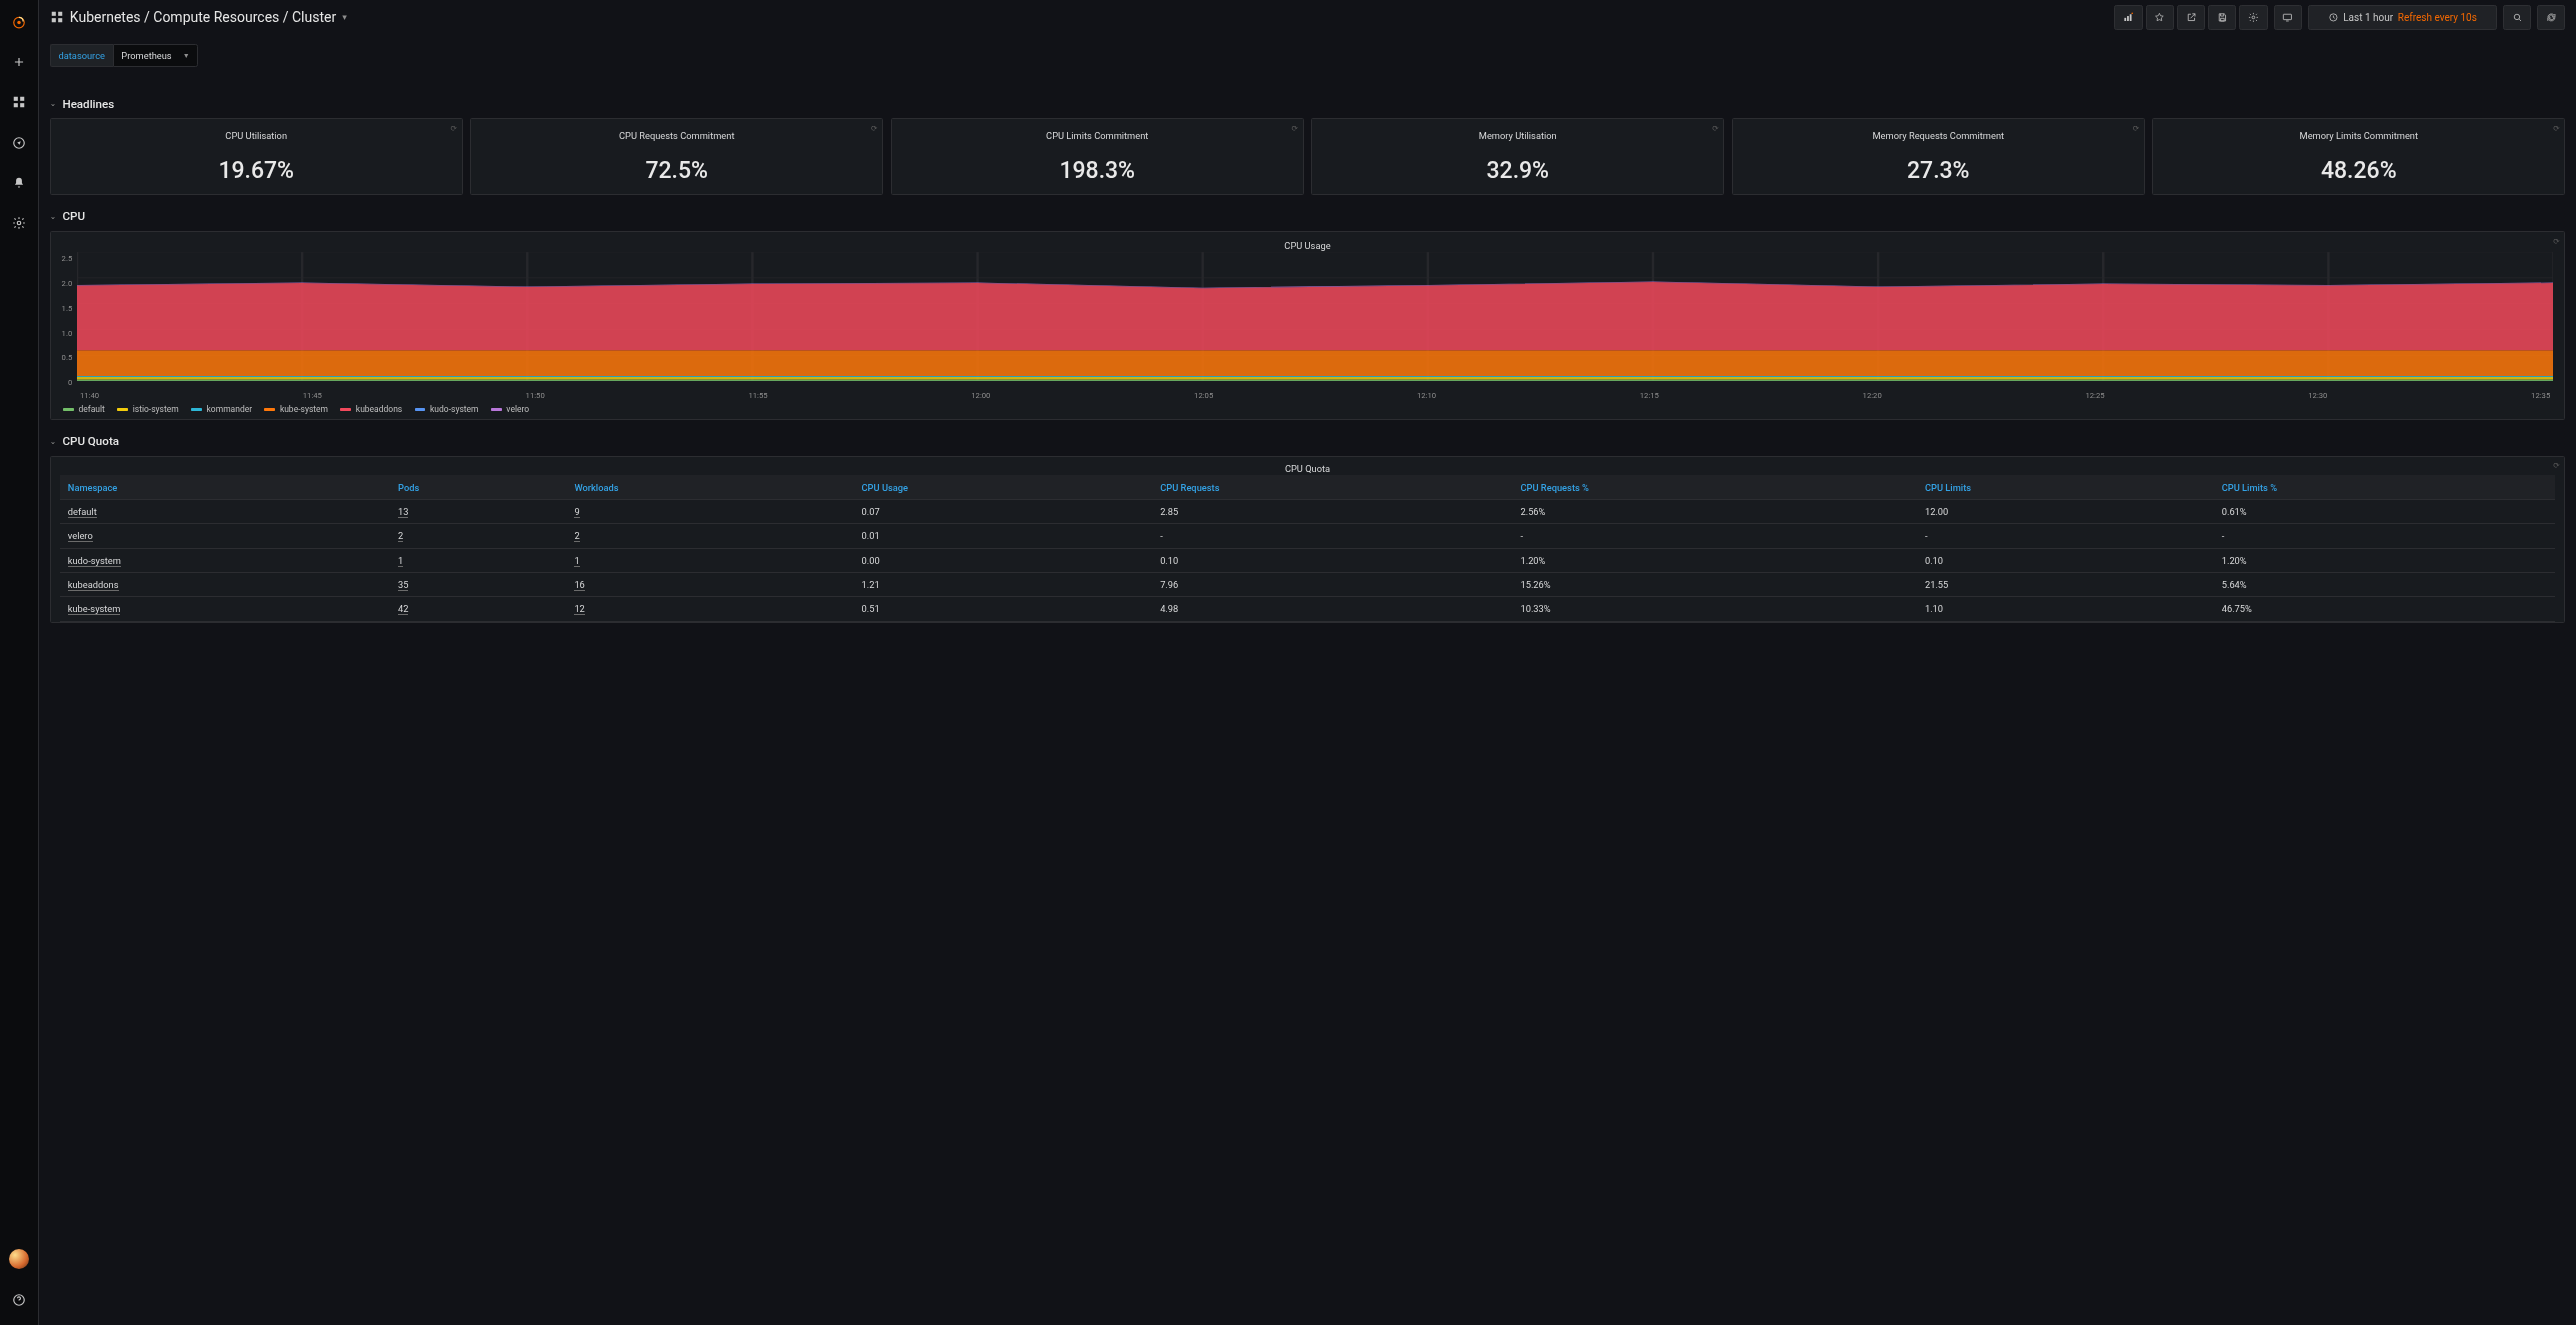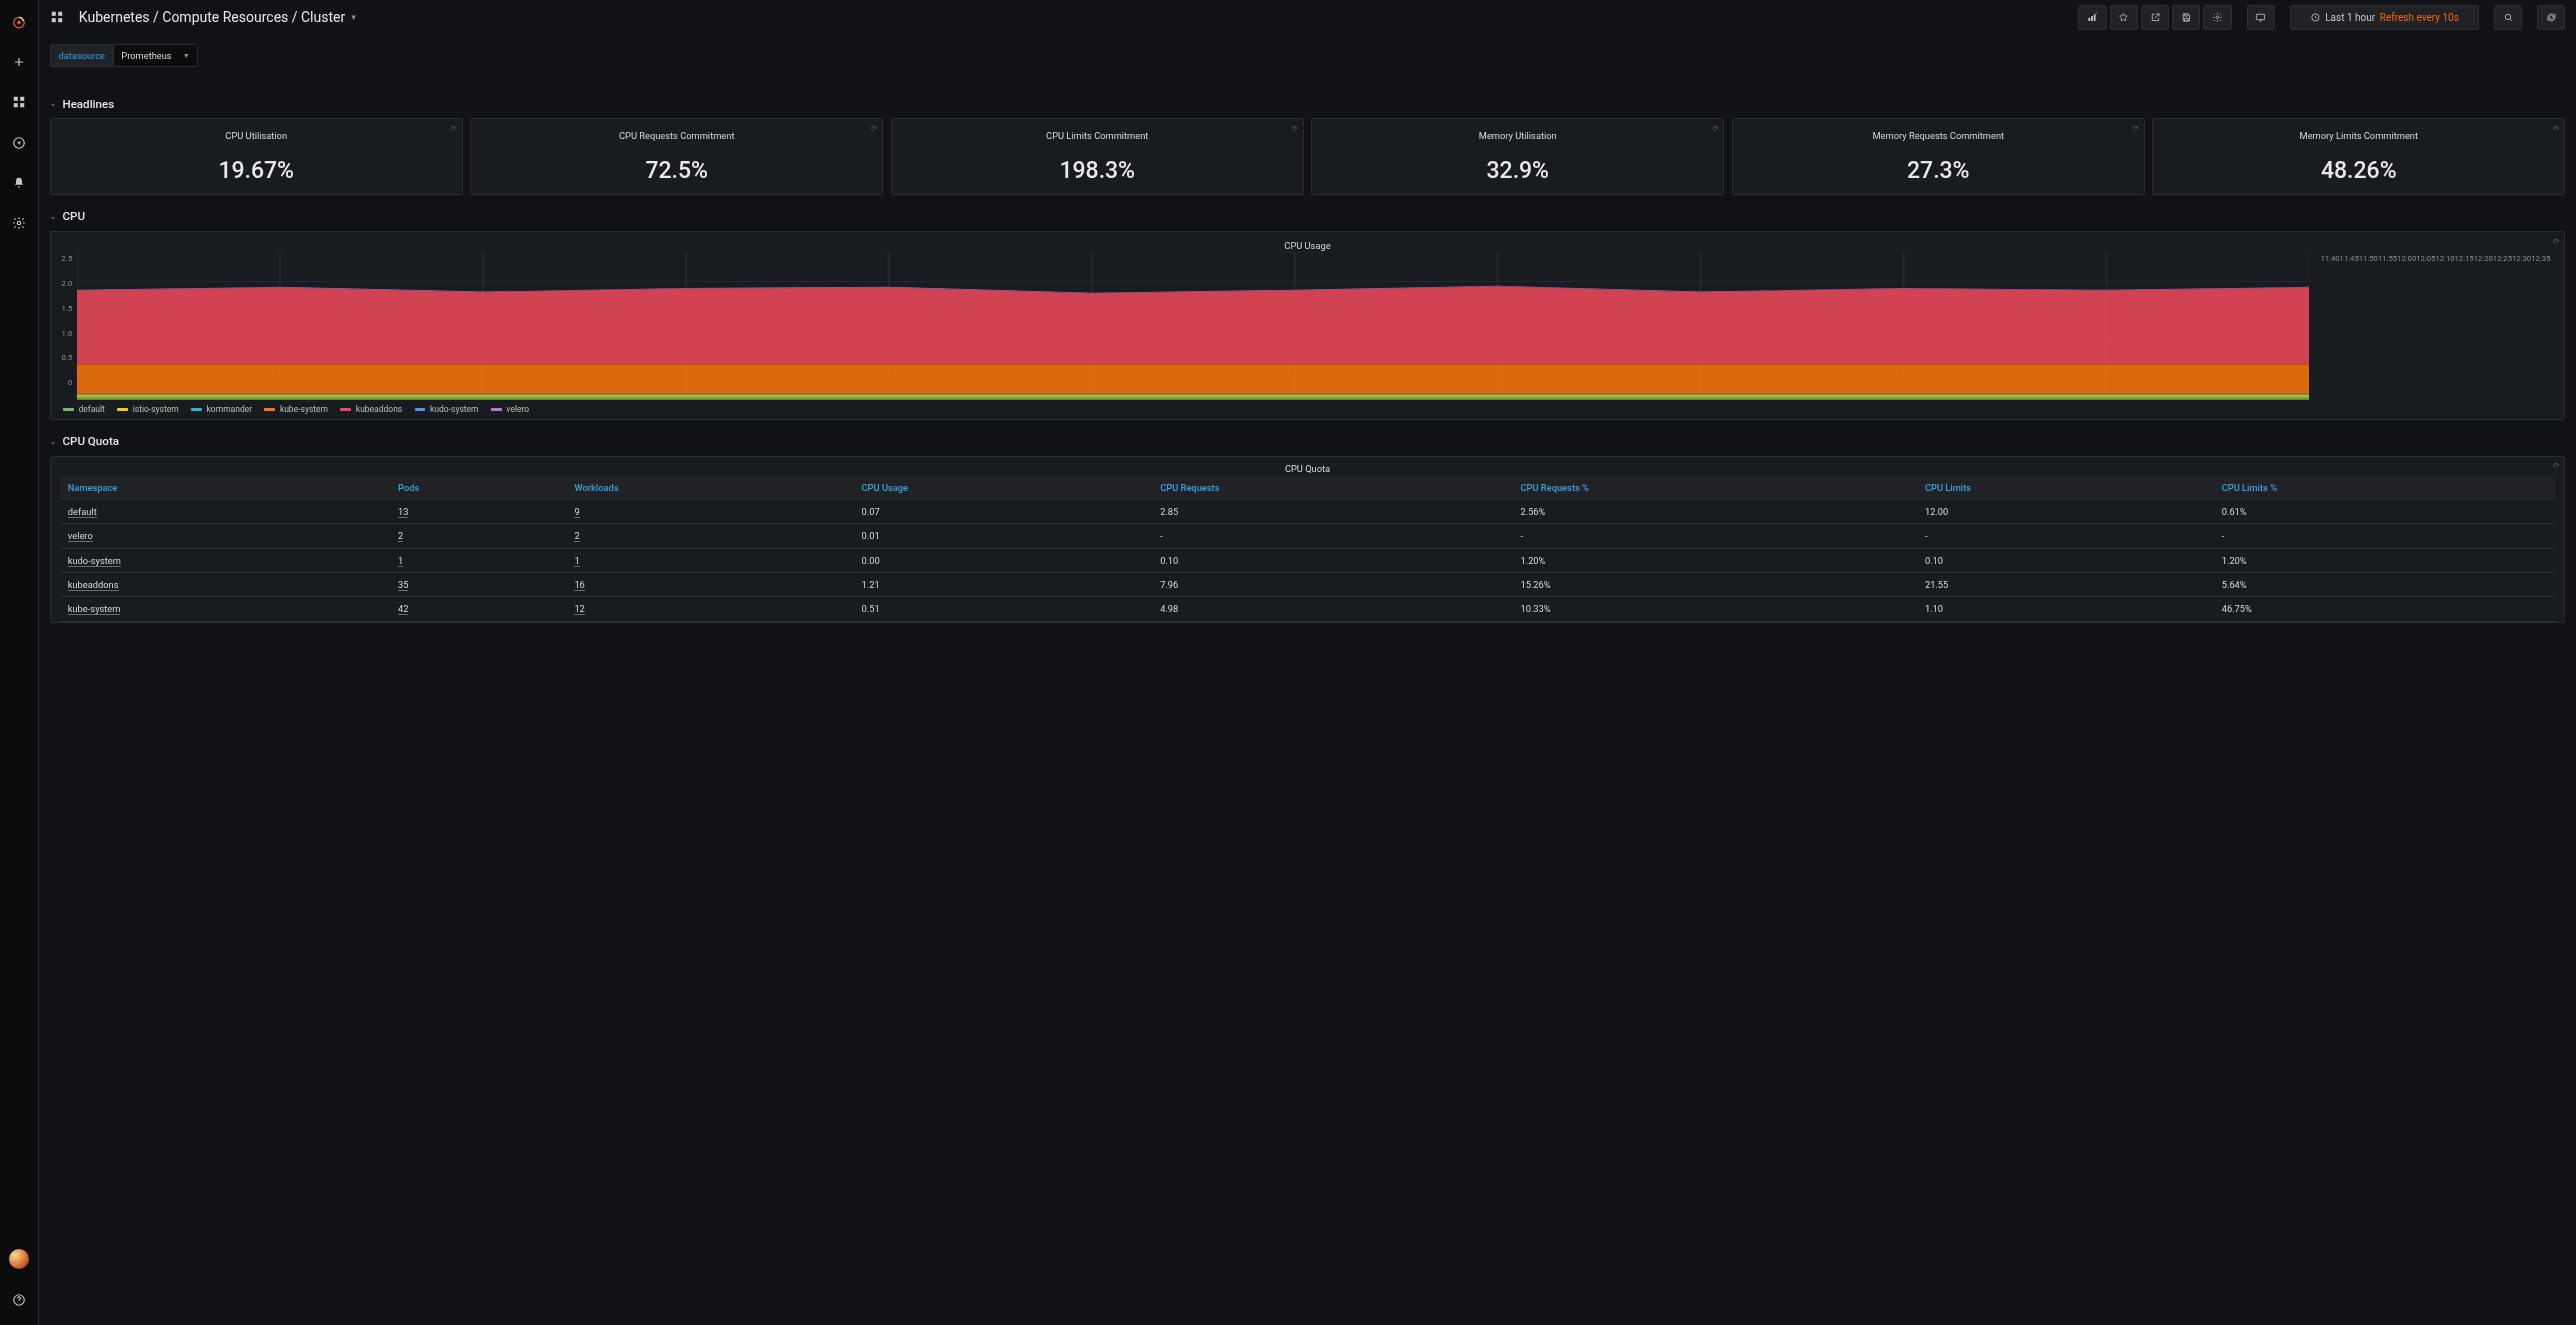--- a/index.html
+++ b/index.html
@@ -54,21 +54,21 @@
     flex: 1;
     display: flex;
     flex-direction: column;
     overflow: hidden;
   }
   
   .toolbar {
     display: flex;
     align-items: center;
     padding: 4.6px 10.8px;
-    gap: 15px;
+    gap: 6px;
     border-bottom: 0.8px solid transparent;
   }
   .toolbar .dash-icon { color: #c7c7c7; display:flex; }
   .toolbar .title {
     font-size: 14px;
     color: #e6e6e6;
     display: flex; align-items: center; gap: 4.6px;
   }
   .toolbar .title .caret { font-size: 7.7px; color: #8e8e8e; }
   .toolbar-spacer { flex: 1; }
@@ -363,21 +363,21 @@
       <div class="panel-title-center">CPU Usage</div>
       <div class="plot-wrap">
         <div class="yaxis" id="yaxis">
             <span>2.5</span>
             <span>2.0</span>
             <span>1.5</span>
             <span>1.0</span>
             <span>0.5</span>
             <span>0</span>
           </div>
-        <div style="flex:1; display:flex; flex-direction:row;gap:8px;">
+        <div style="flex:1; display:flex; flex-direction:column;gap:8px;">
           <div class="plot">
             <svg id="cpu-svg" viewBox="0 0 1000 180" preserveAspectRatio="none">
                 <line x1="0" x2="0" y1="0" y2="180" stroke="#26272b" stroke-width="1"></line>
                 <line x1="90.9090909090909" x2="90.9090909090909" y1="0" y2="180" stroke="#26272b" stroke-width="1"></line>
                 <line x1="181.8181818181818" x2="181.8181818181818" y1="0" y2="180" stroke="#26272b" stroke-width="1"></line>
                 <line x1="272.7272727272727" x2="272.7272727272727" y1="0" y2="180" stroke="#26272b" stroke-width="1"></line>
                 <line x1="363.6363636363636" x2="363.6363636363636" y1="0" y2="180" stroke="#26272b" stroke-width="1"></line>
                 <line x1="454.5454545454545" x2="454.5454545454545" y1="0" y2="180" stroke="#26272b" stroke-width="1"></line>
                 <line x1="545.4545454545454" x2="545.4545454545454" y1="0" y2="180" stroke="#26272b" stroke-width="1"></line>
                 <line x1="636.3636363636364" x2="636.3636363636364" y1="0" y2="180" stroke="#26272b" stroke-width="1"></line>

